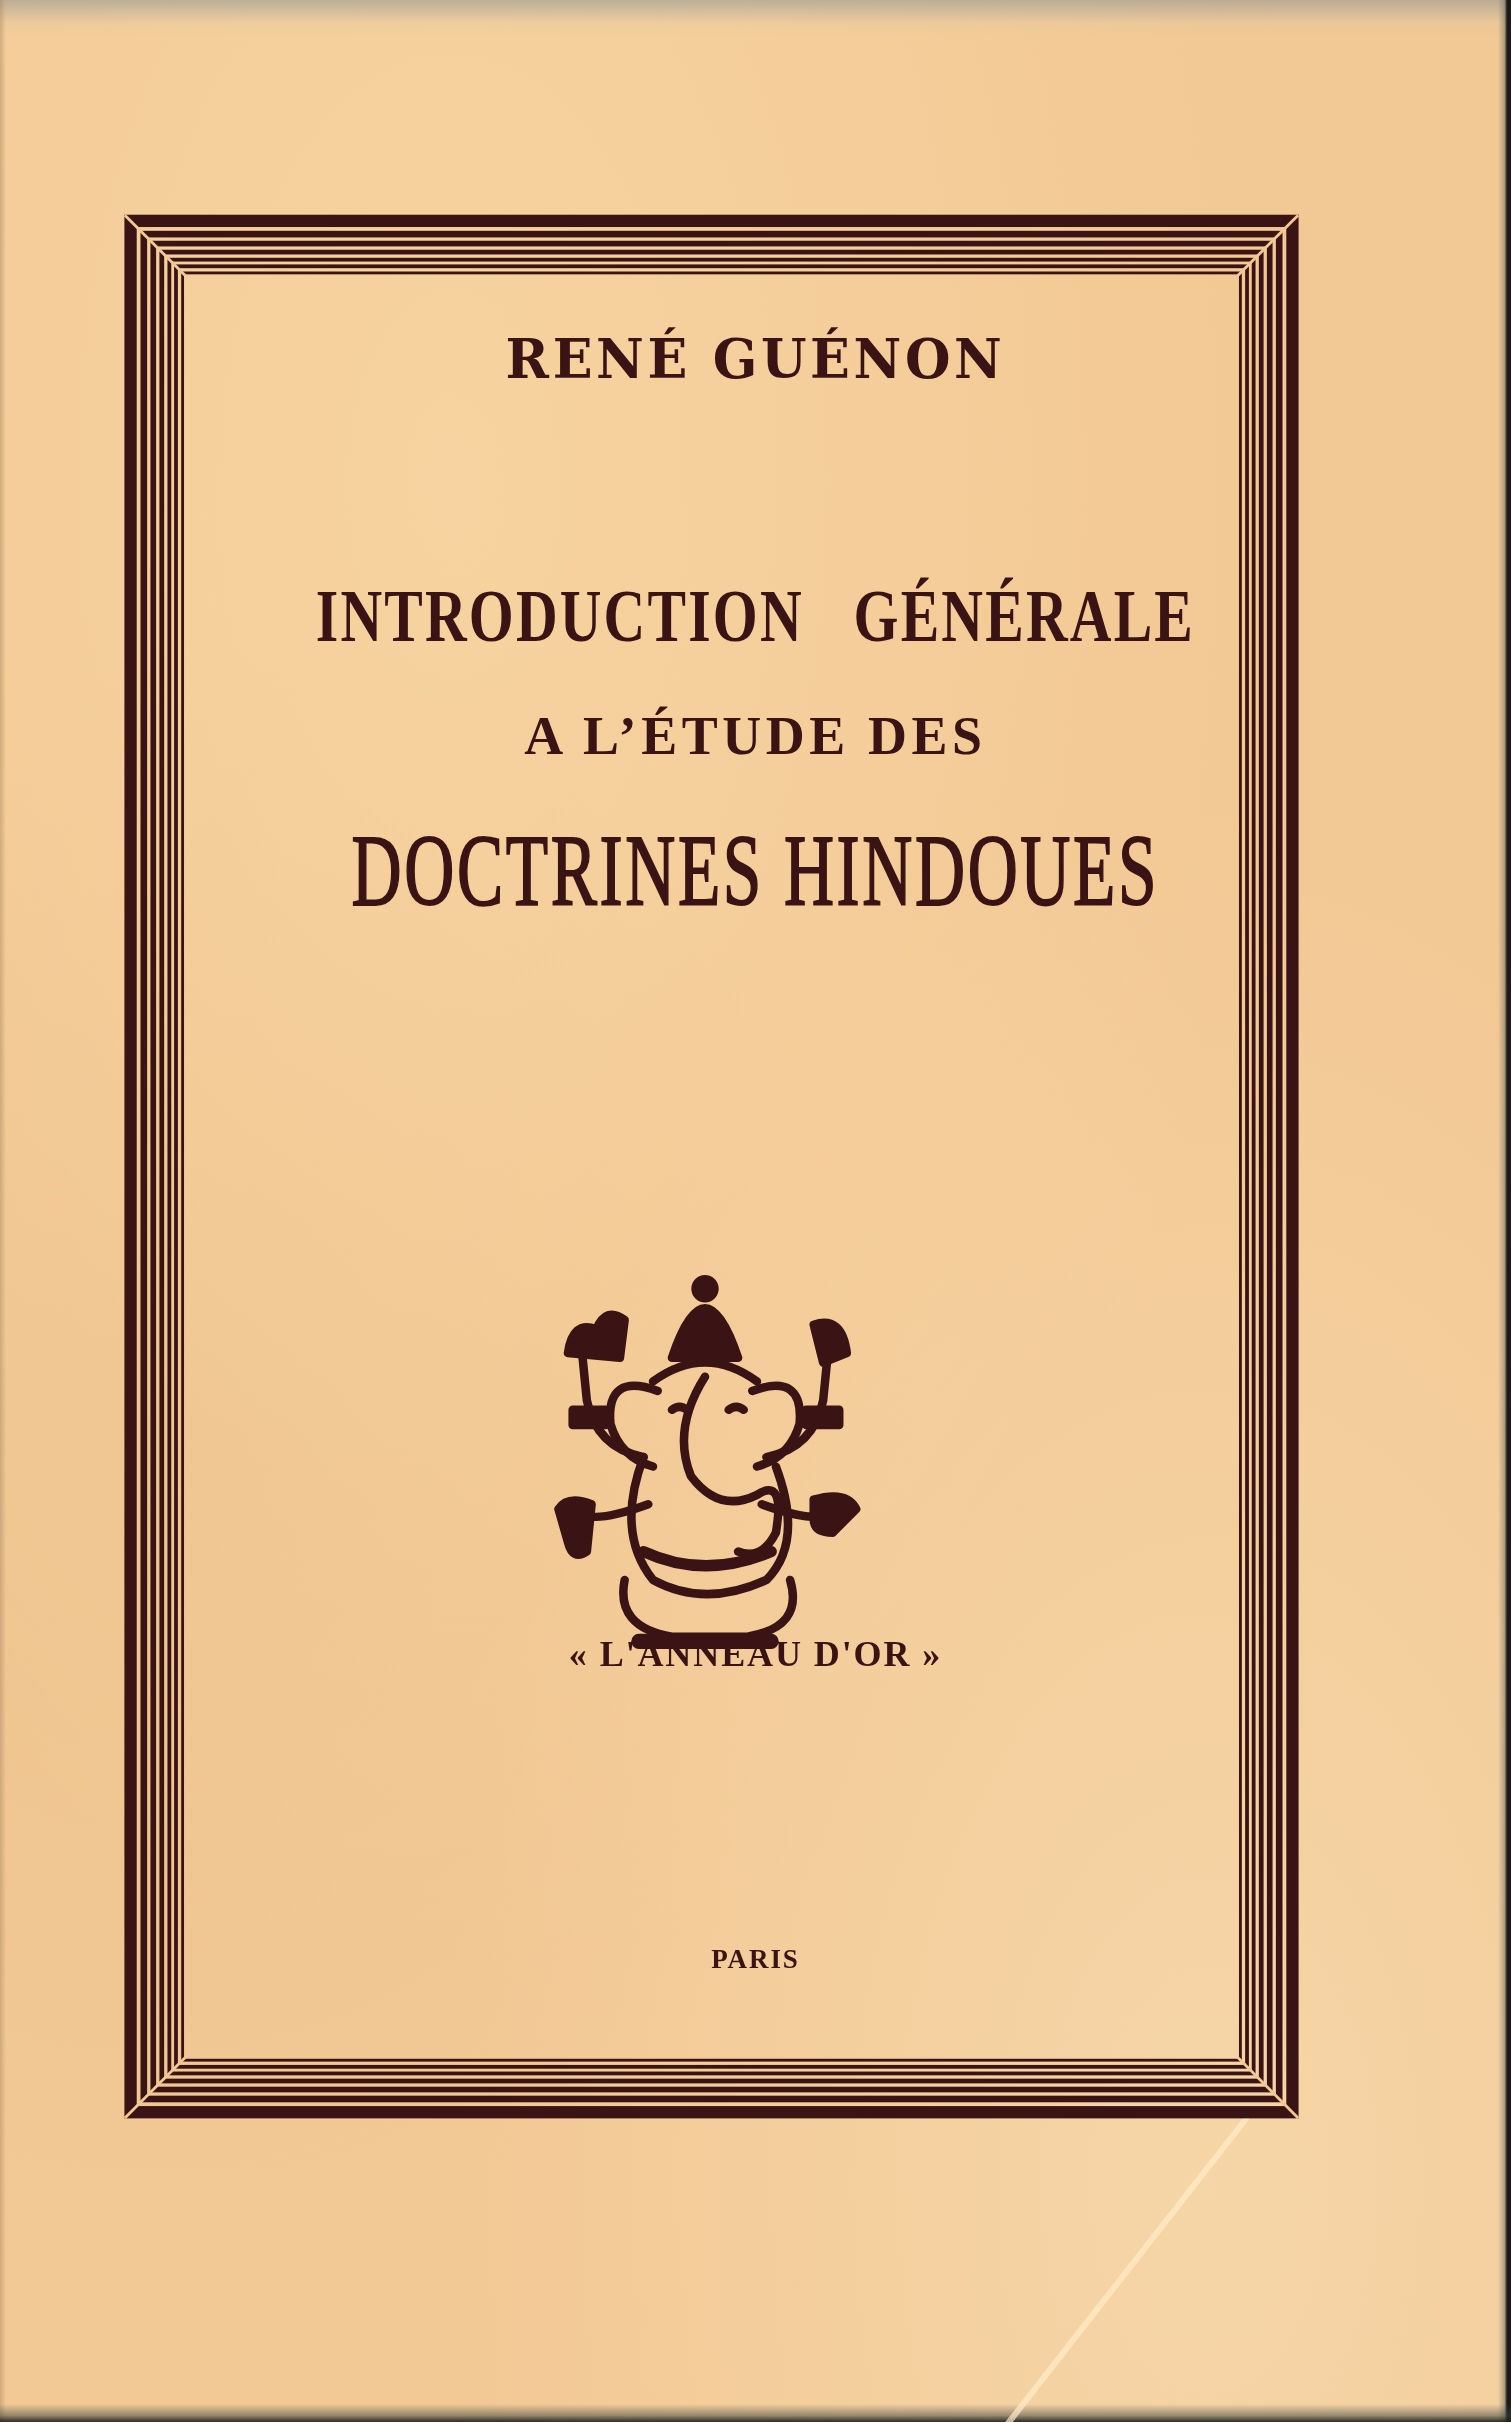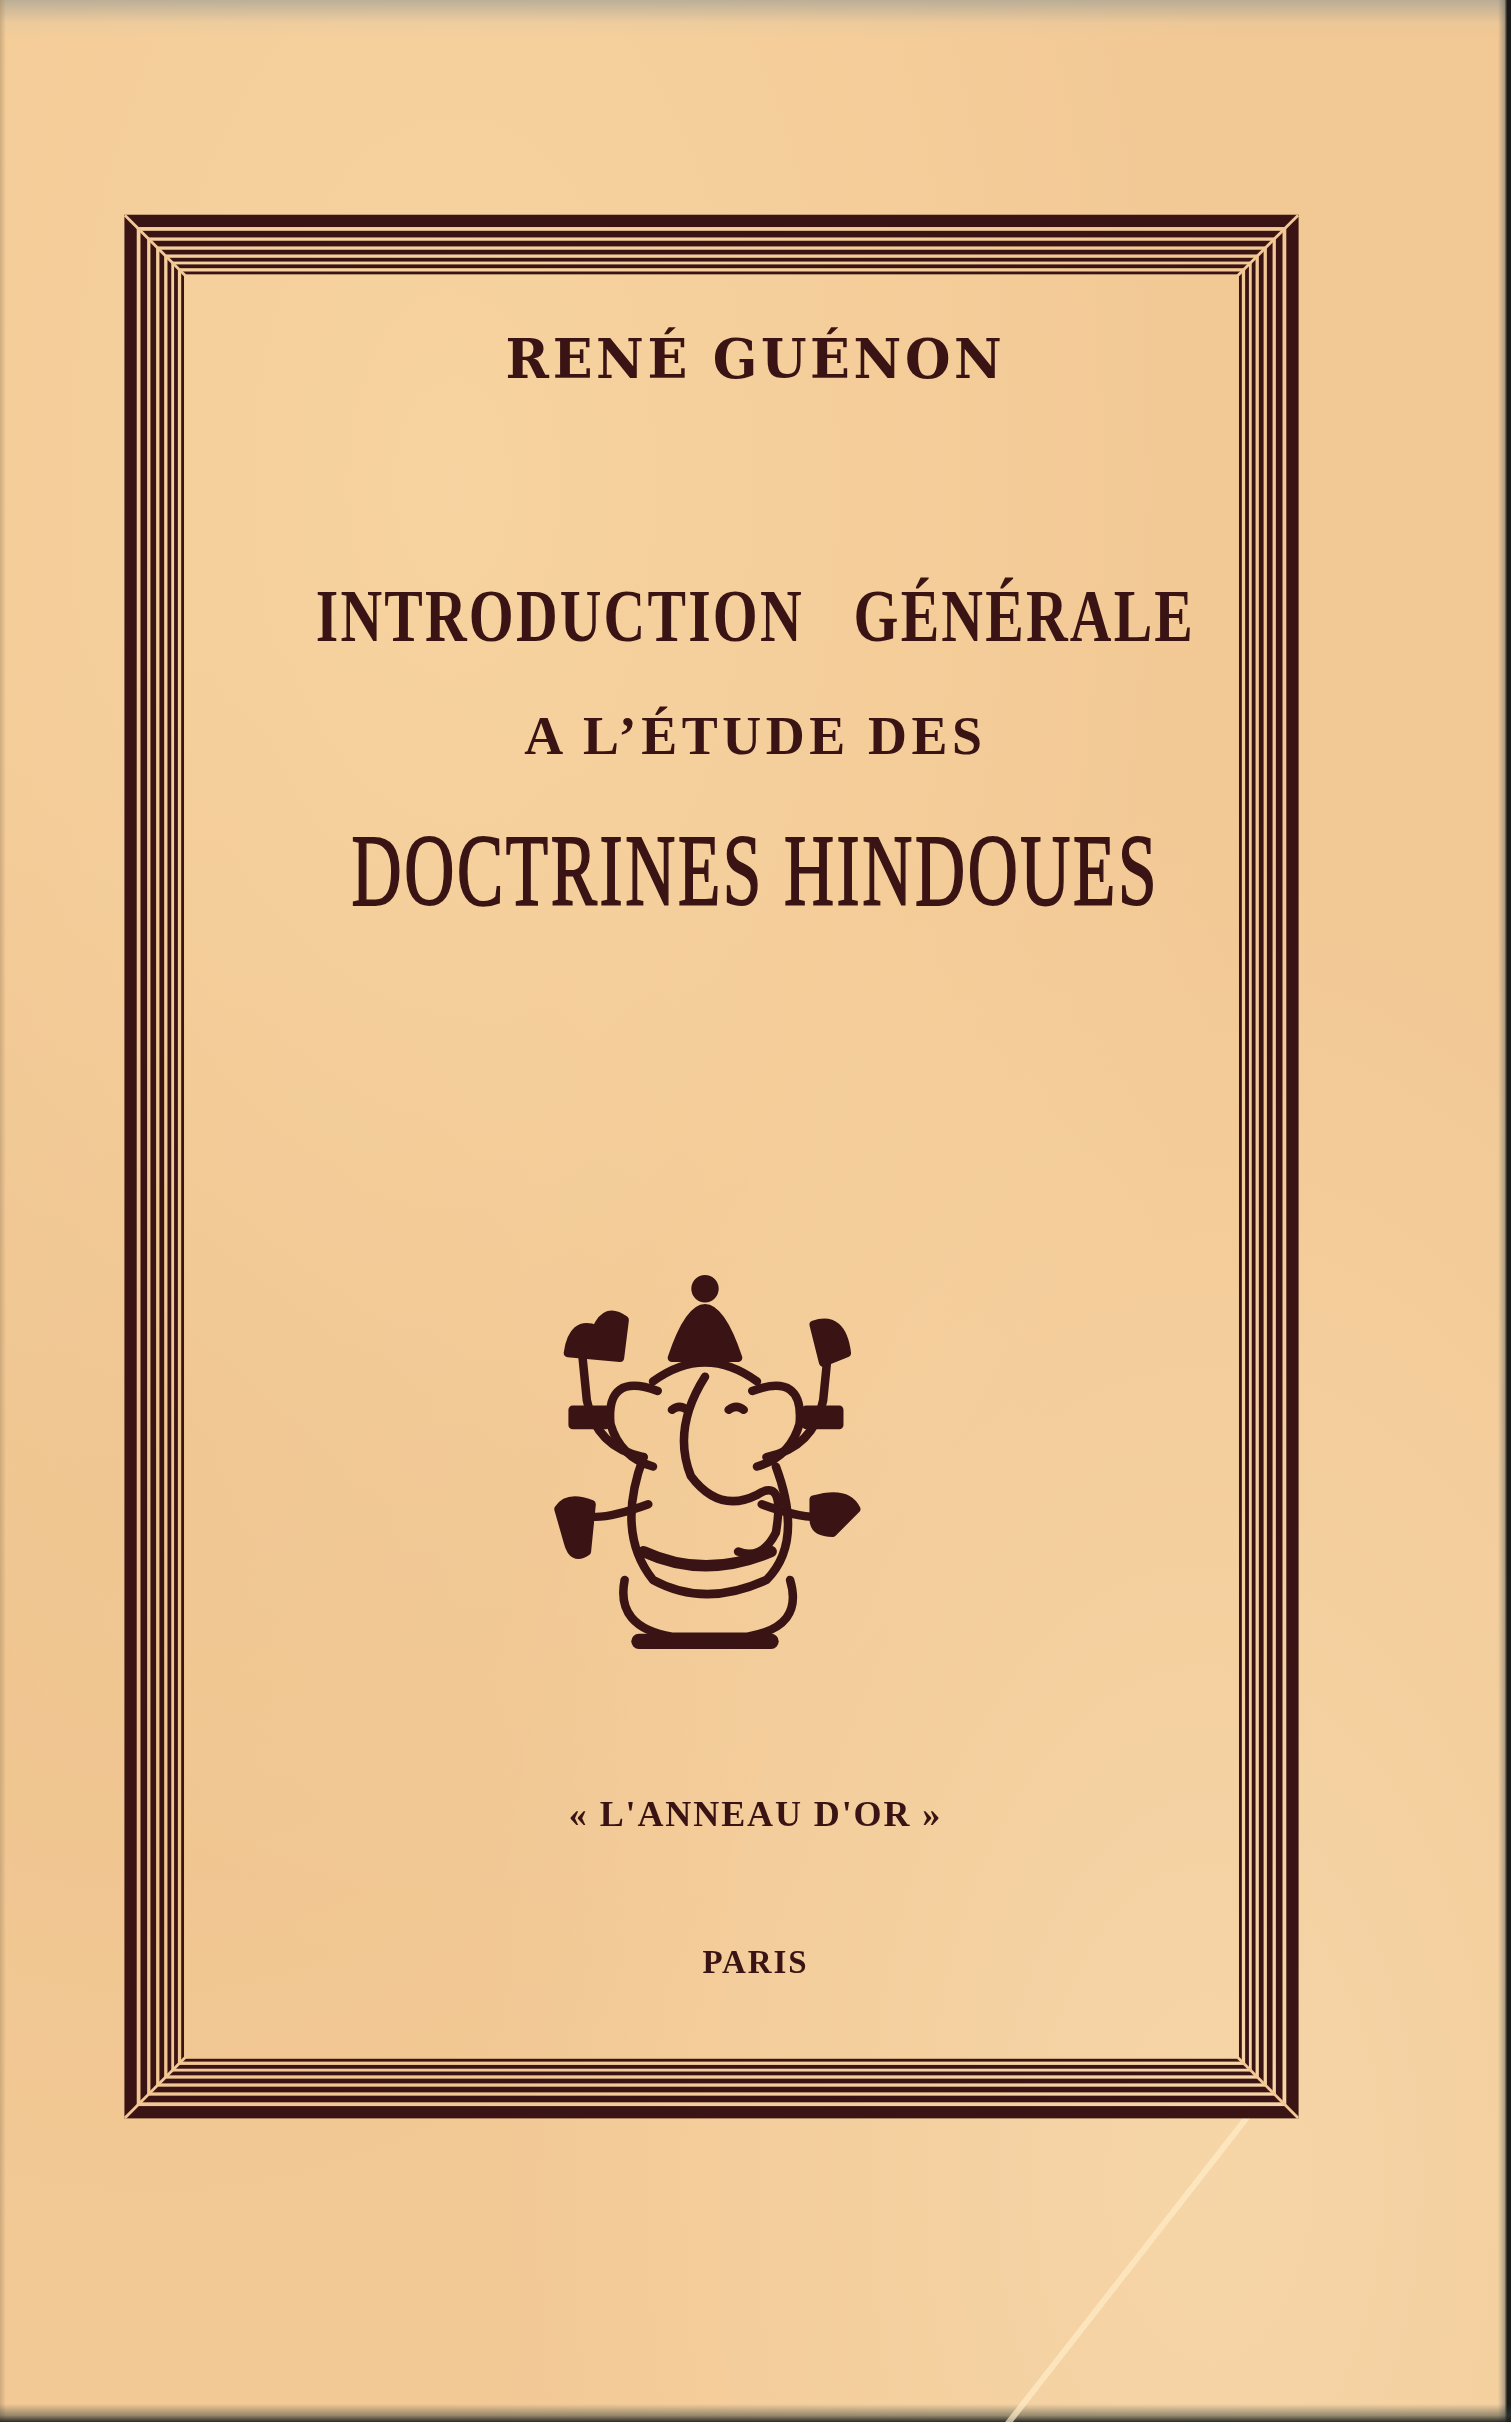--- a/index.html
+++ b/index.html
@@ -57,30 +57,30 @@
     font-family: "Liberation Serif", serif; font-weight: bold;
     transform: scaleX(0.98); transform-origin: 755px 0;
   }
   .title3 {
     top: 820px; font-size: 102px; letter-spacing: 3.8px;
     font-family: "Liberation Serif", serif;
     transform: scaleX(0.68); transform-origin: 755px 0;
     -webkit-text-stroke: 1.9px #3a1414;
   }
   .series {
-    top: 1796px; font-size: 36px; letter-spacing: 1.9px;
+    top: 1636px; font-size: 36px; letter-spacing: 1.9px;
     font-family: "Liberation Serif", serif; font-weight: bold;
   }
   .publisher {
     top: 1873px; font-size: 49px; letter-spacing: 2.8px;
     font-family: "Liberation Serif", serif; font-weight: bold;
     word-spacing: 13.2px;
   }
   .city {
-    top: 1946px; font-size: 33px; letter-spacing: 1.9px;
+    top: 1946px; font-size: 27px; letter-spacing: 1.9px;
     font-family: "Liberation Serif", serif; font-weight: bold;
   }
   .ganesha { position: absolute; left: 530px; top: 1268px; width: 350px; height: 397px; }
 </style>
 </head>
 <body>
 
 <div class="cover">
   <div class="edge-top"></div>
   <div class="edge-left"></div>

